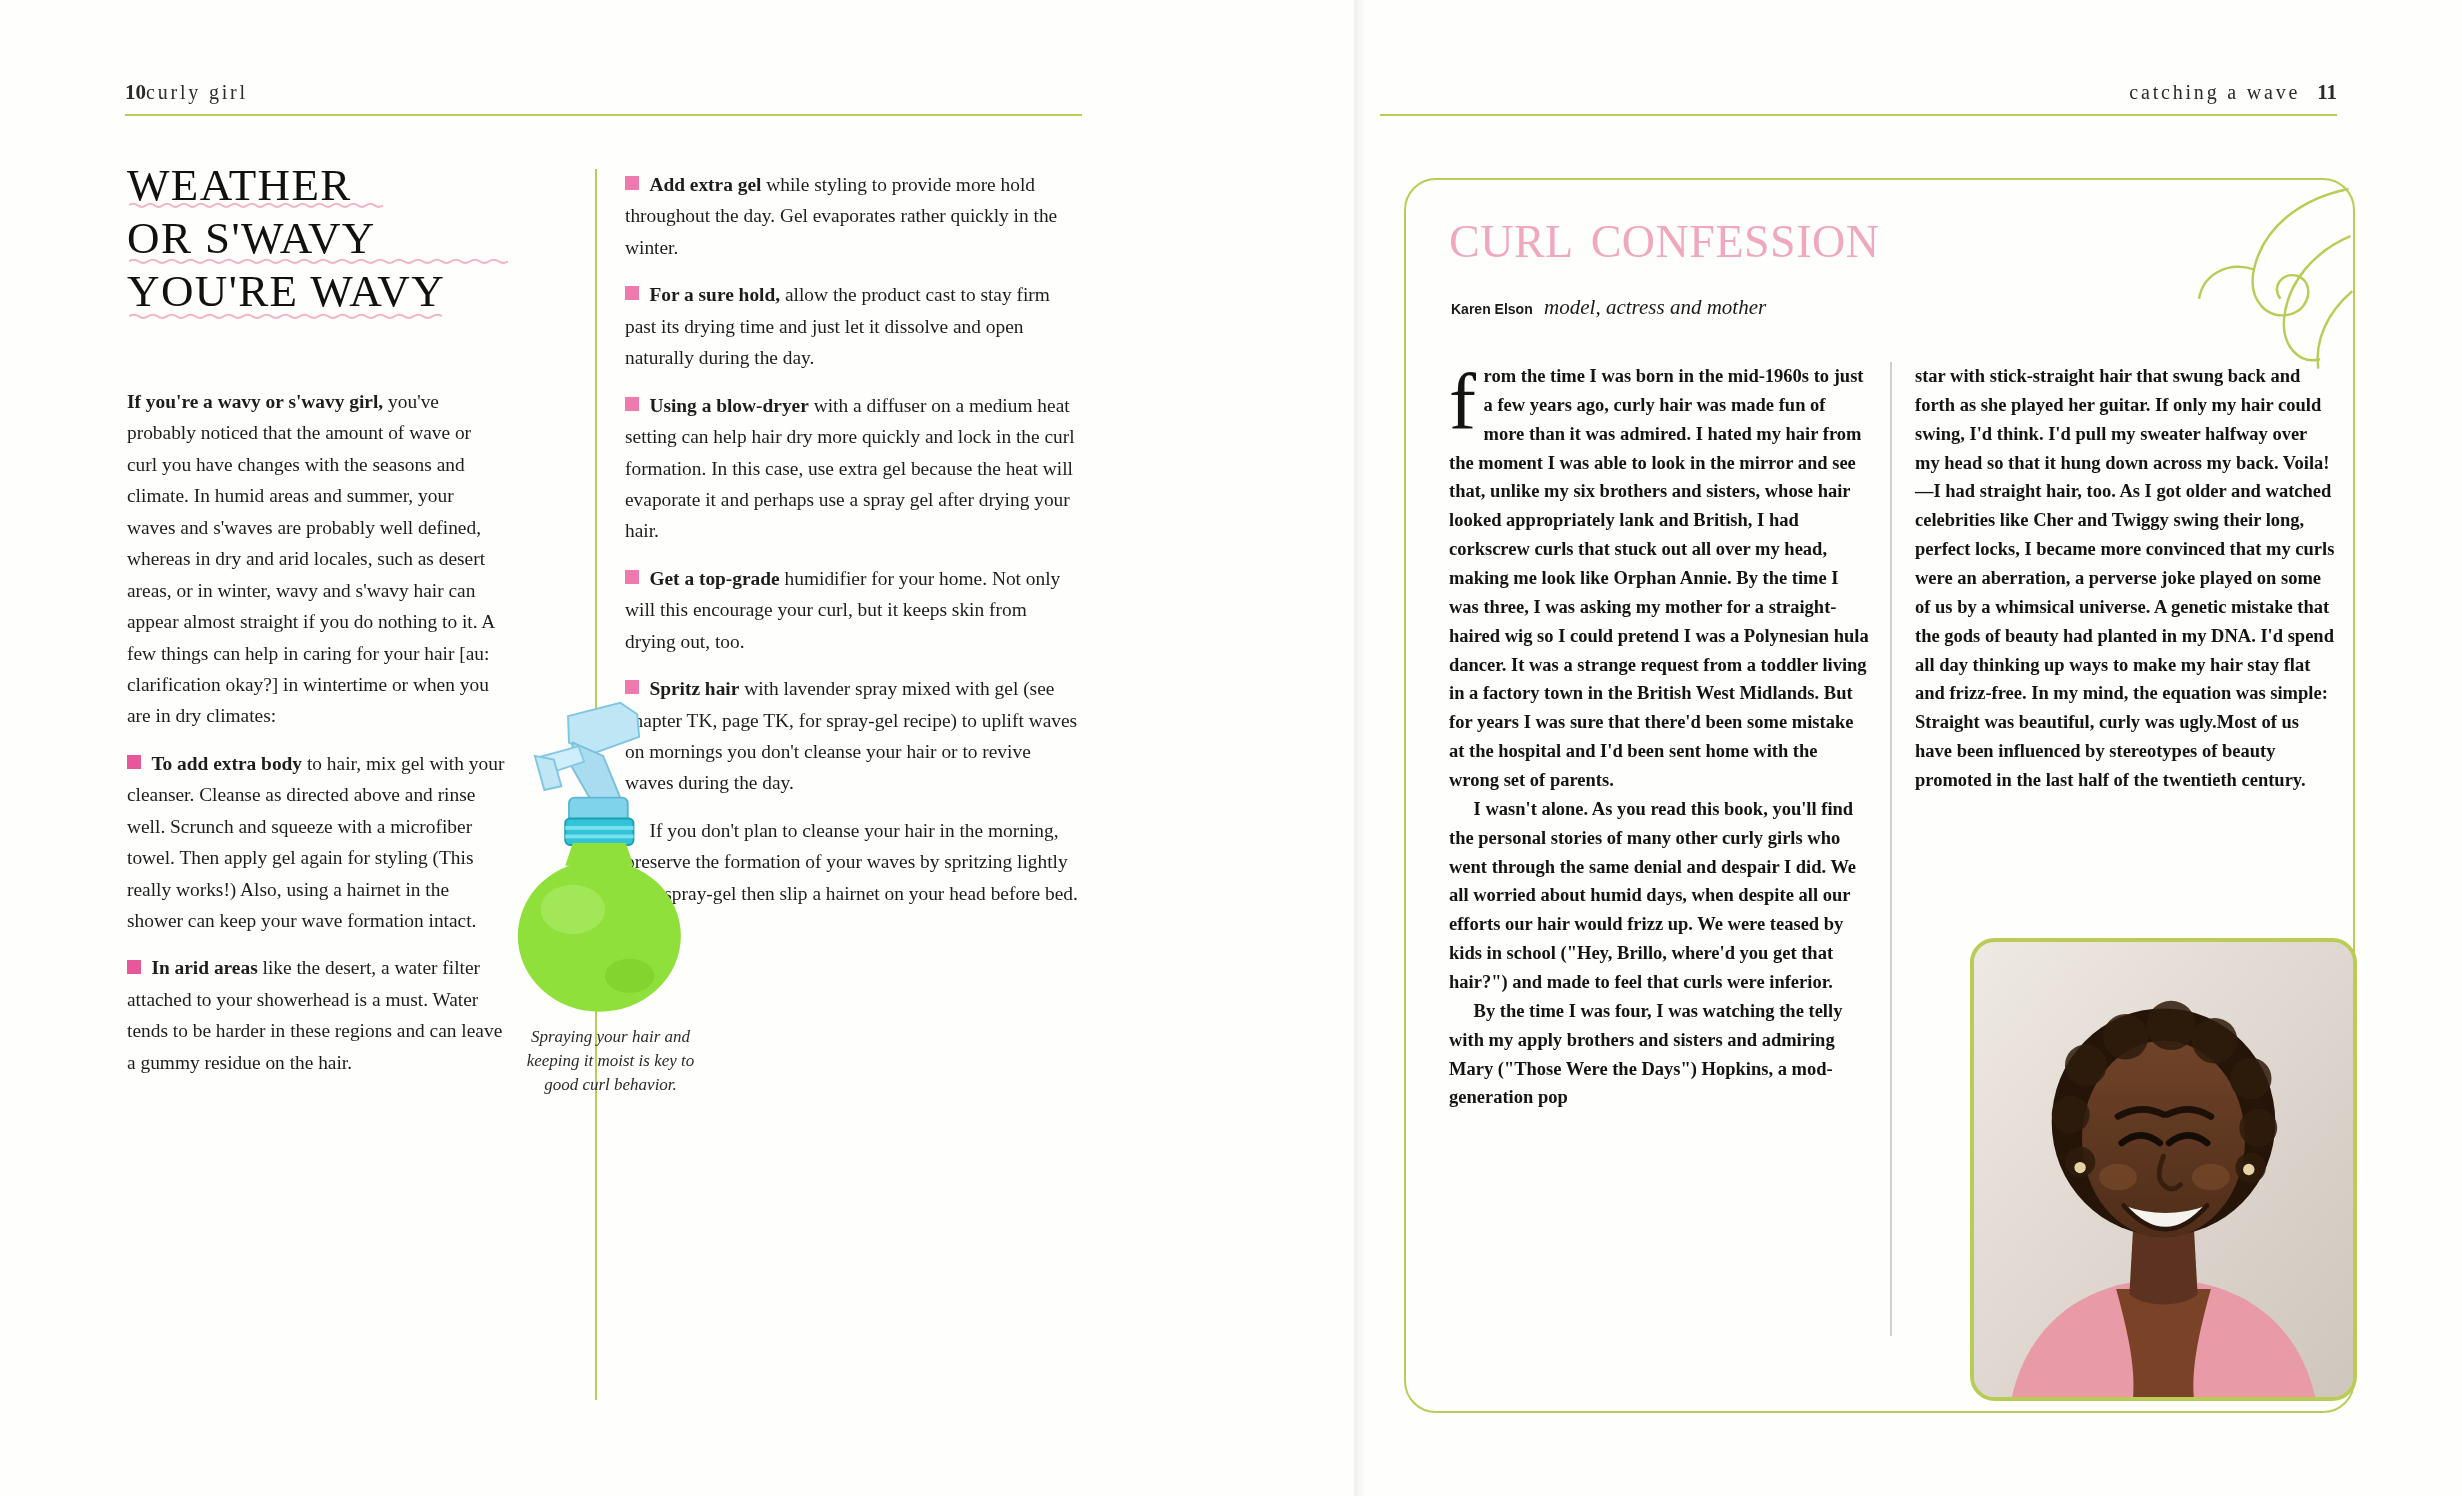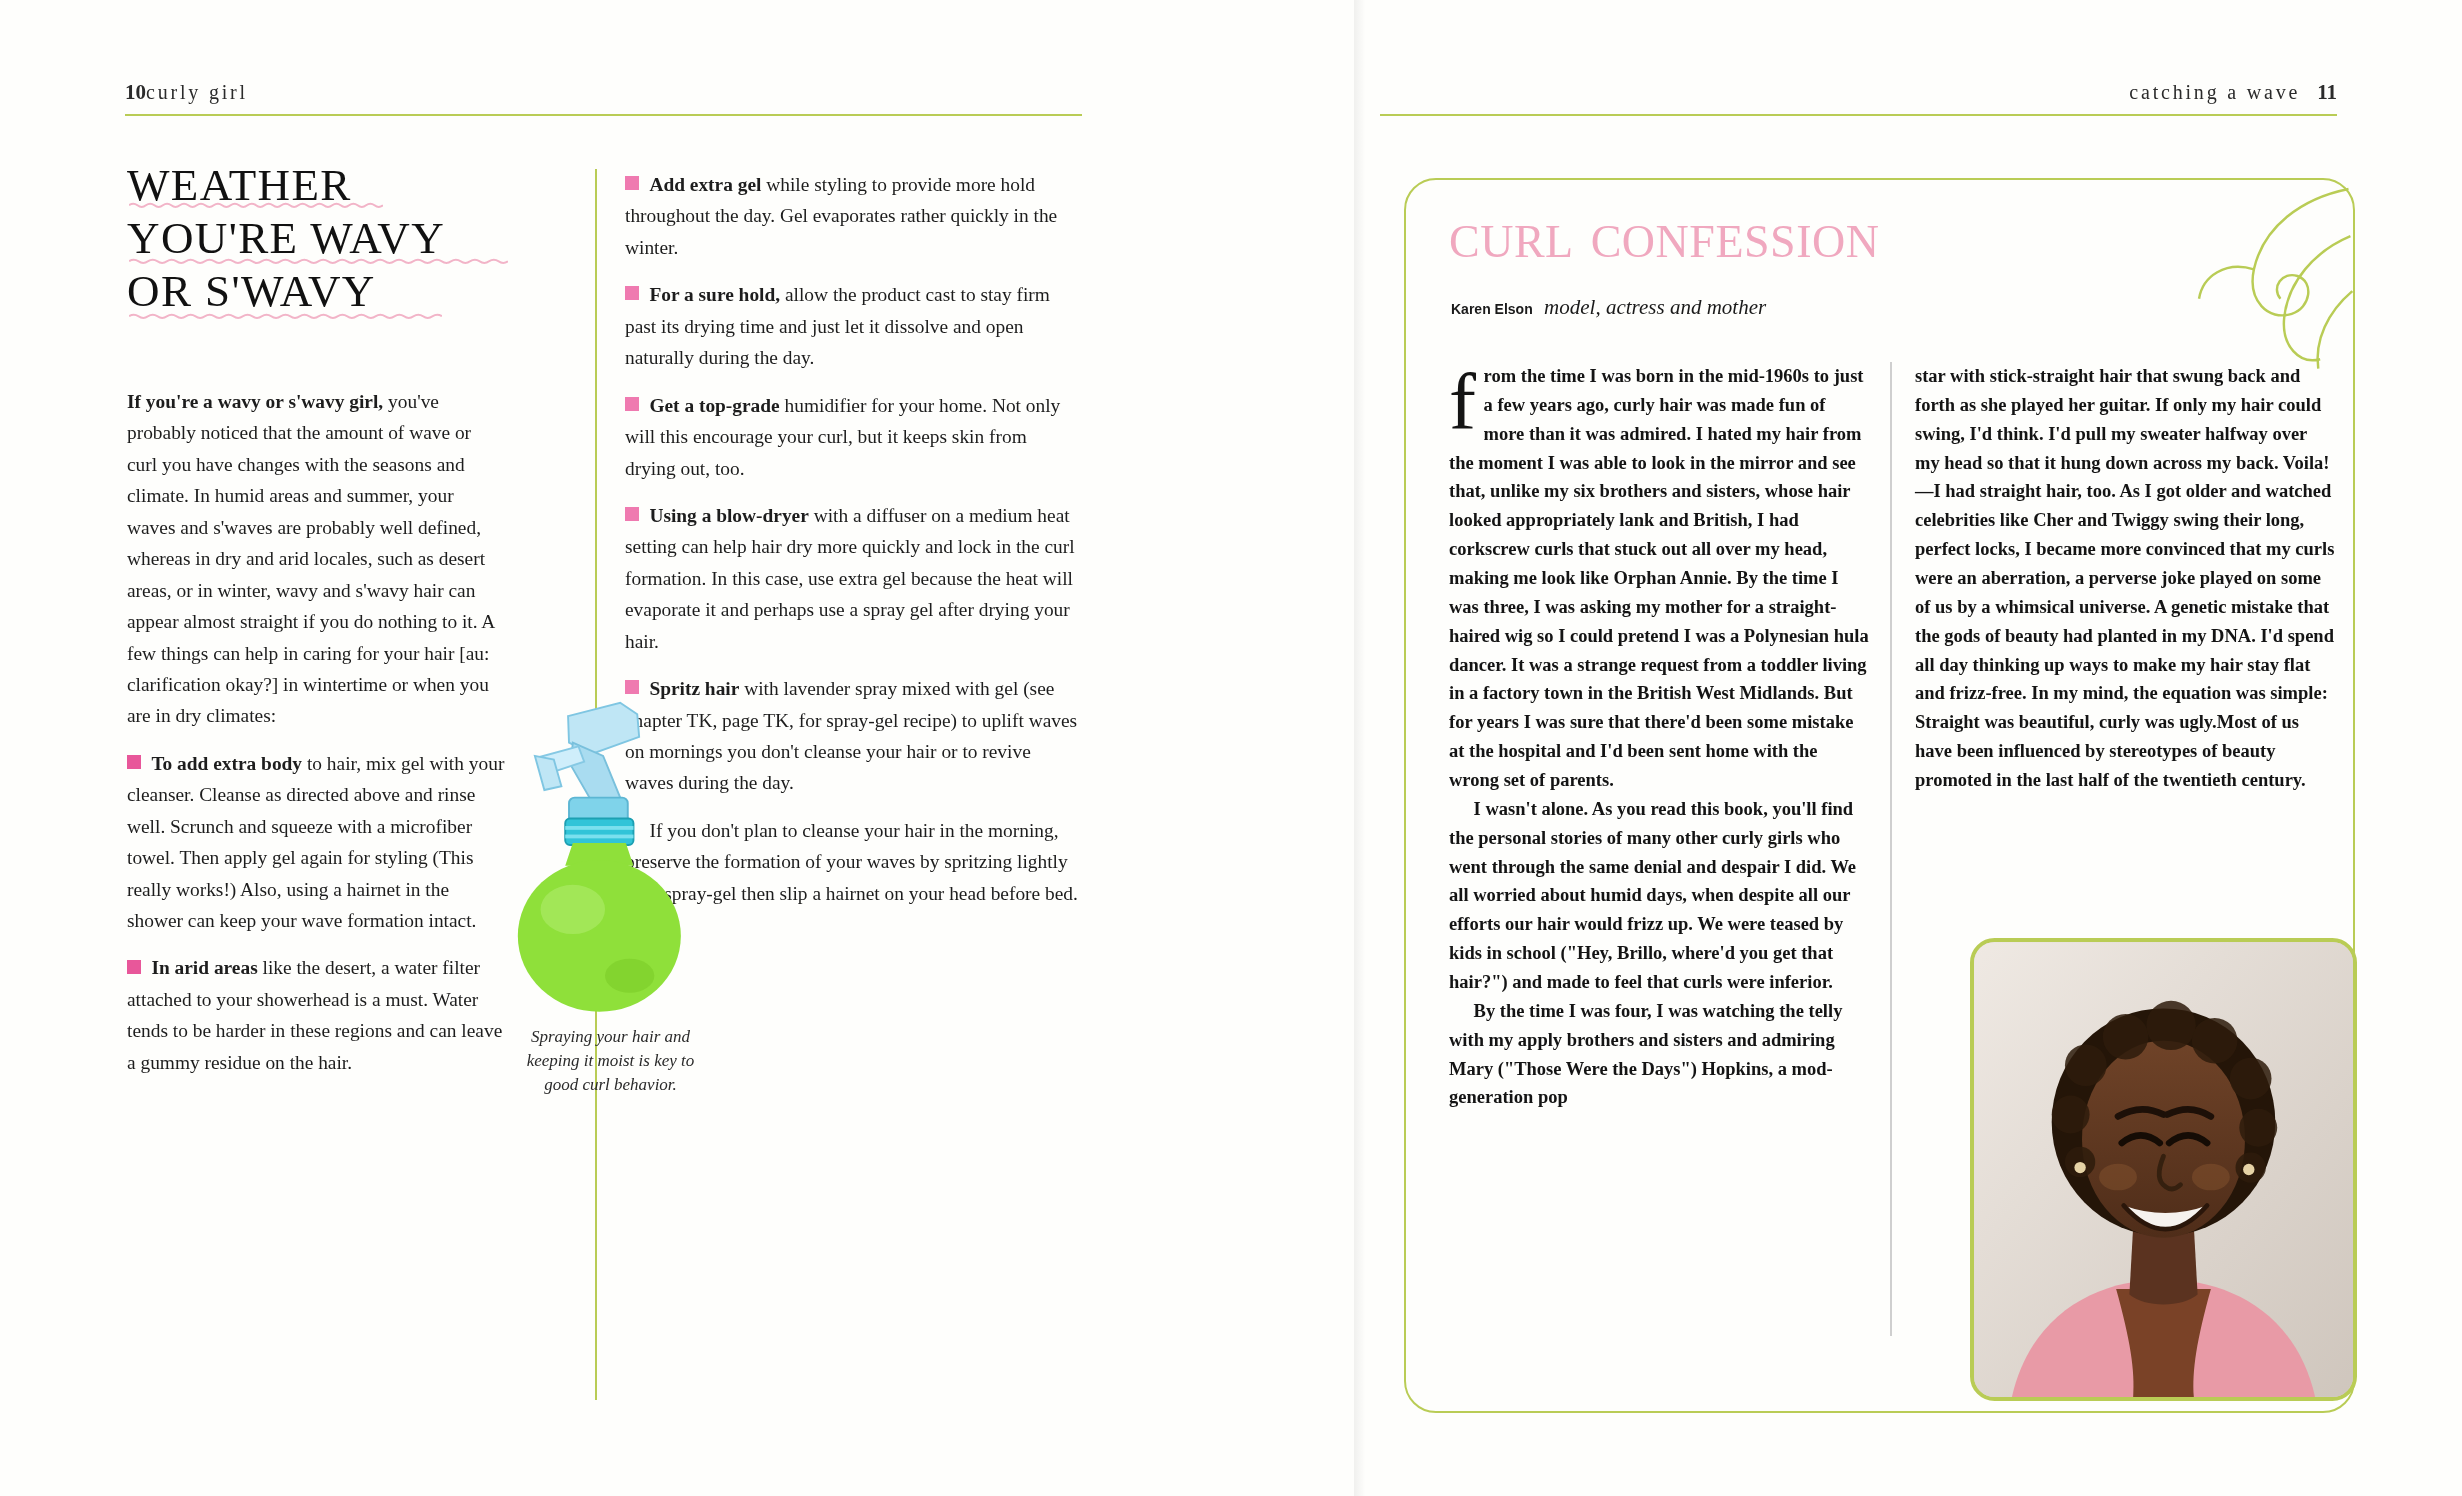--- a/index.html
+++ b/index.html
@@ -247,22 +247,22 @@
   <div class="gutter-shadow"></div>
 
   <div class="runhead" id="runhead-left">
     <span class="folio">10</span>
     <span>curly girl</span>
   </div>
   <div class="rule" id="rule-left"></div>
 
   <div class="headline">
     <span class="hl-line">WEATHER</span>
+    <span class="hl-line">OR S'WAVY</span>
     <span class="hl-line">YOU'RE WAVY</span>
-    <span class="hl-line">OR S'WAVY</span>
   </div>
 
   <div class="hl-underline" style="top:202px; width:254px;">
     <svg class="squiggle" viewBox="0 0 300 8" preserveAspectRatio="none" aria-hidden="true">
       <path d="M0,4 Q5,0 10,4 T20,4 T30,4 T40,4 T50,4 T60,4 T70,4 T80,4 T90,4 T100,4 T110,4 T120,4 T130,4 T140,4 T150,4 T160,4 T170,4 T180,4 T190,4 T200,4 T210,4 T220,4 T230,4 T240,4 T250,4 T260,4 T270,4 T280,4 T290,4 T300,4" fill="none" stroke="#f0a8bf" stroke-width="2.4"></path>
     </svg>
   </div>
   <div class="hl-underline" style="top:258px; width:379px;">
     <svg class="squiggle" viewBox="0 0 400 8" preserveAspectRatio="none" aria-hidden="true">
       <path d="M0,4 Q5,0 10,4 T20,4 T30,4 T40,4 T50,4 T60,4 T70,4 T80,4 T90,4 T100,4 T110,4 T120,4 T130,4 T140,4 T150,4 T160,4 T170,4 T180,4 T190,4 T200,4 T210,4 T220,4 T230,4 T240,4 T250,4 T260,4 T270,4 T280,4 T290,4 T300,4 T310,4 T320,4 T330,4 T340,4 T350,4 T360,4 T370,4 T380,4 T390,4 T400,4" fill="none" stroke="#f0a8bf" stroke-width="2.4"></path>
@@ -290,26 +290,26 @@
 
   <div class="col" id="col-2">
     <p class="bullet-item">
       <span class="bsq bsq-pink2"></span><span class="blabel">Add extra gel</span><span> while styling to provide more hold throughout the day. Gel evaporates rather quickly in the winter.</span>
     </p>
 
     <p class="bullet-item">
       <span class="bsq bsq-pink2"></span><span class="blabel">For a sure hold,</span><span> allow the product cast to stay firm past its drying time and just let it dissolve and open naturally during the day.</span>
     </p>
 
+    <p class="bullet-item">
+      <span class="bsq bsq-pink2"></span><span class="blabel">Using a blow-dryer</span><span> with a diffuser on a medium heat setting can help hair dry more quickly and lock in the curl formation. In this case, use extra gel because the heat will evaporate it and perhaps use a spray gel after drying your hair.</span>
+    </p>
+
     <p class="bullet-item" style="padding-right:0;">
       <span class="bsq bsq-pink2"></span><span class="blabel">Get a top-grade</span><span> humidifier for your home. Not only will this encourage your curl, but it keeps skin from drying out, too.</span>
-    </p>
-
-    <p class="bullet-item">
-      <span class="bsq bsq-pink2"></span><span class="blabel">Using a blow-dryer</span><span> with a diffuser on a medium heat setting can help hair dry more quickly and lock in the curl formation. In this case, use extra gel because the heat will evaporate it and perhaps use a spray gel after drying your hair.</span>
     </p>
 
     <p class="bullet-item">
       <span class="bsq bsq-pink2"></span><span class="blabel">Spritz hair</span><span> with lavender spray mixed with gel (see chapter TK, page TK, for spray-gel recipe) to uplift waves on mornings you don't cleanse your hair or to revive waves during the day.</span>
     </p>
 
     <p style="text-indent:24.6px;">If you don't plan to cleanse your hair in the morning, preserve the formation of your waves by spritzing lightly with spray-gel then slip a hairnet on your head before bed.</p>
   </div>
 
   <div id="sprayer">

